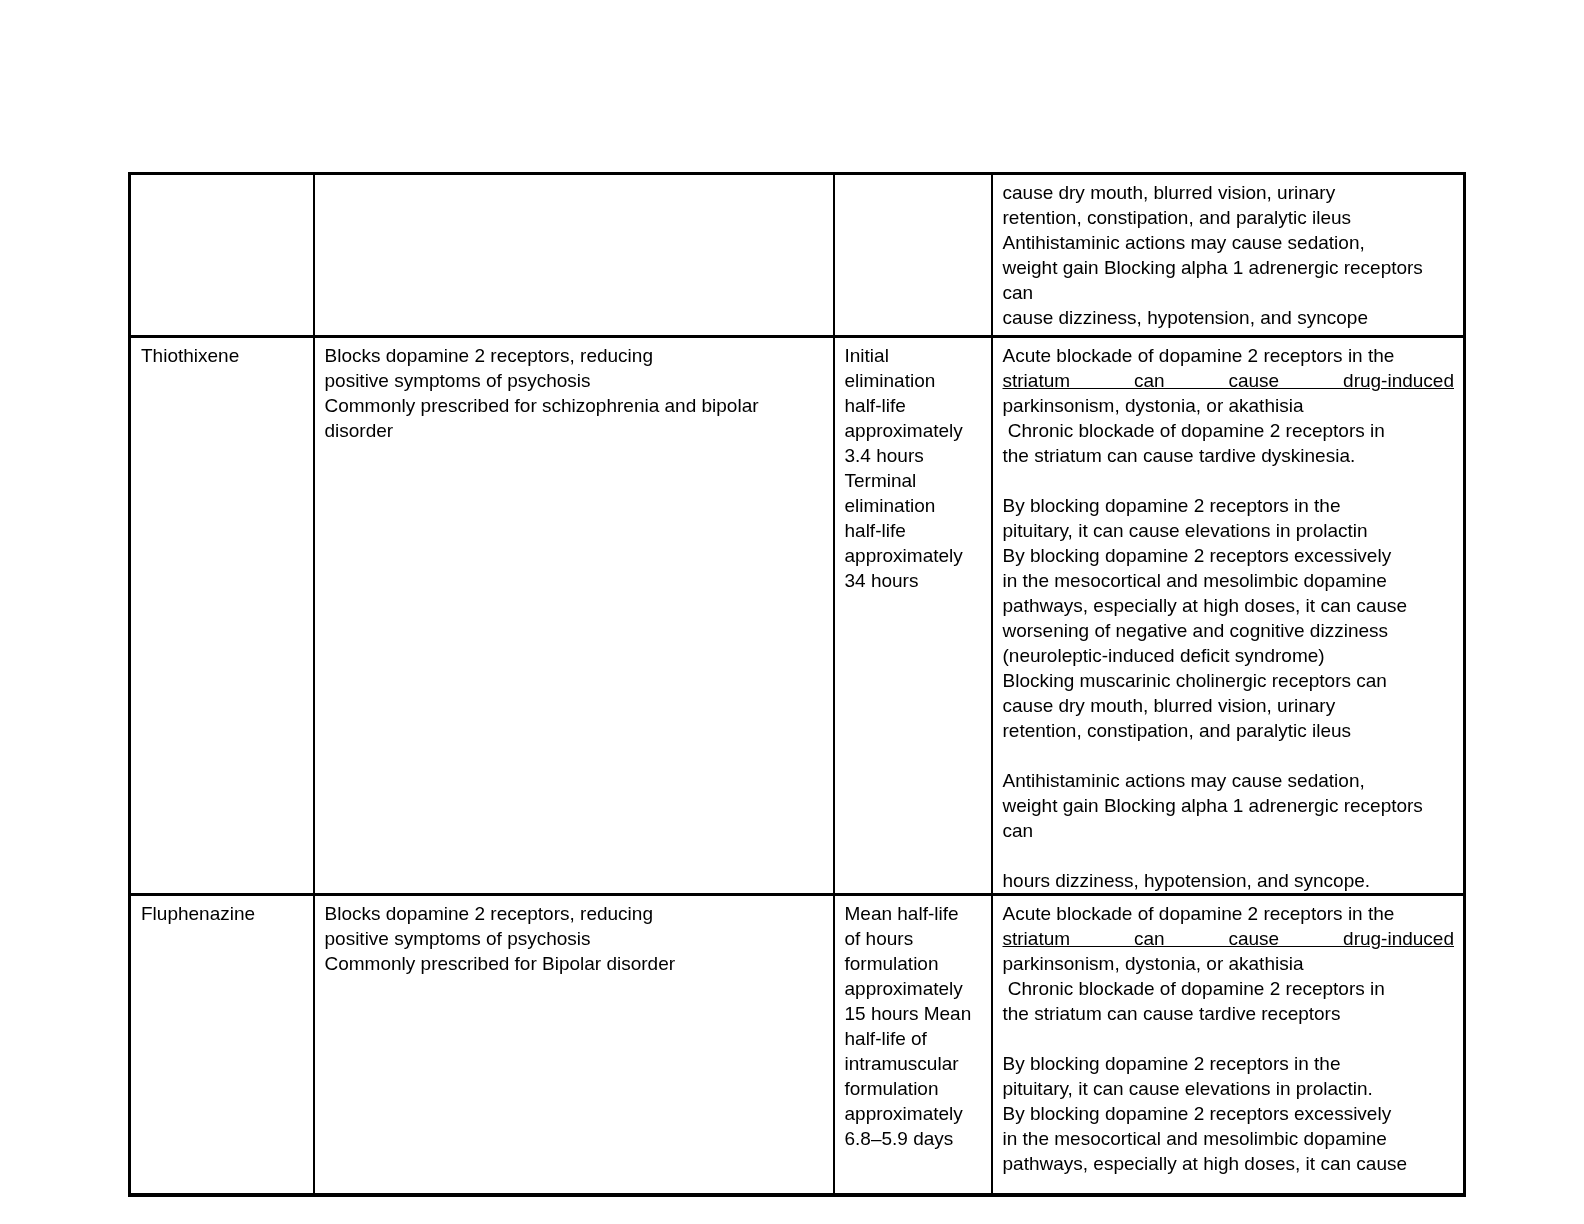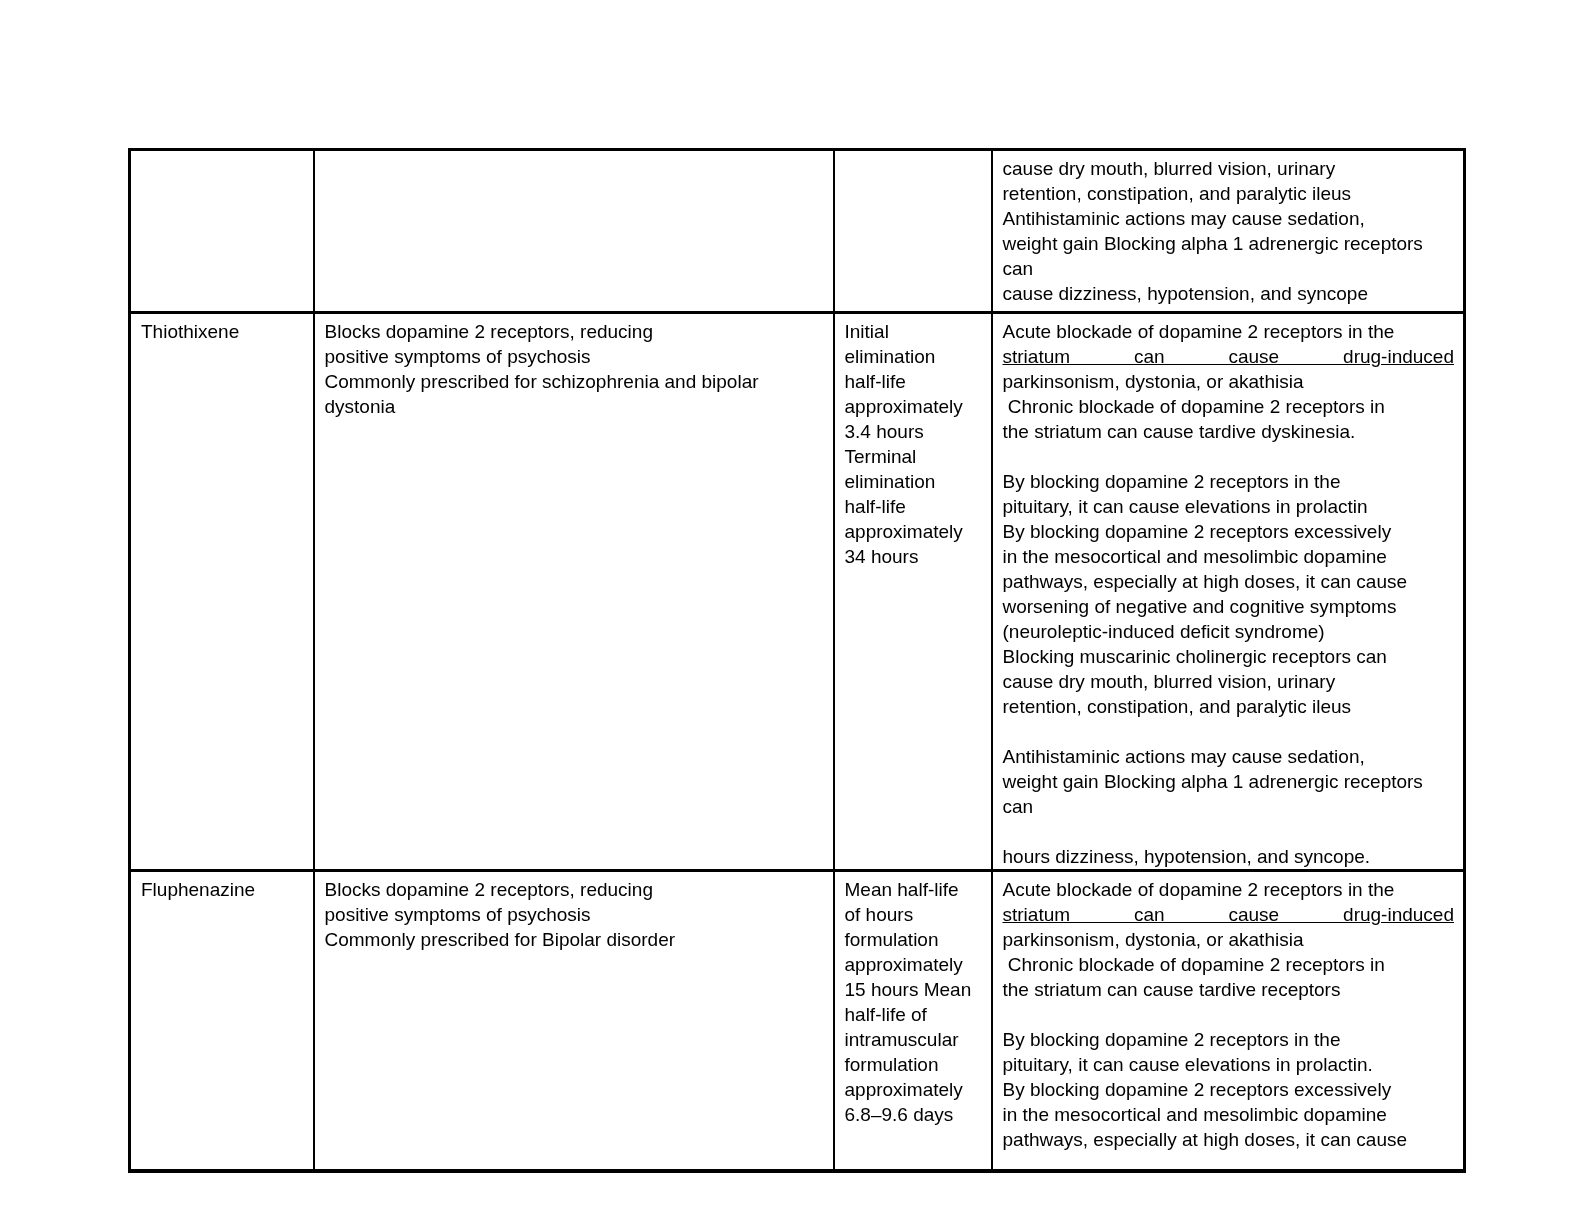--- a/index.html
+++ b/index.html
@@ -12,21 +12,21 @@
     width: 1584px;
     height: 1224px;
     background: #ffffff;
     overflow: hidden;
     font-family: "Liberation Sans", sans-serif;
     color: #000000;
   }
   table.drug-table {
     position: absolute;
     left: 128px;
-    top: 148px;
+    top: 172px;
     width: 1335px;
     table-layout: fixed;
     border-collapse: collapse;
     border: 3px solid #000000;
     border-bottom-width: 4px;
   }
   td {
     border: 2px solid #000000;
     vertical-align: top;
     padding: 5px 9px 0 10px;
@@ -85,21 +85,21 @@
       </tr>
       <tr class="r2 row-sep">
         <td>
           <div class="drug-name">Thiothixene</div>
         </td>
         <td>
           <div>
               <div class="line">Blocks dopamine 2 receptors, reducing</div>
               <div class="line">positive symptoms of psychosis</div>
               <div class="line">Commonly prescribed for schizophrenia and bipolar</div>
-              <div class="line">dystonia</div>
+              <div class="line">disorder</div>
             </div>
         </td>
         <td>
           <div>
               <div class="line">Initial</div>
               <div class="line">elimination</div>
               <div class="line">half-life</div>
               <div class="line">approximately</div>
               <div class="line">3.4 hours</div>
               <div class="line">Terminal</div>
@@ -115,21 +115,21 @@
               <div class="line jline">striatum can cause drug-induced</div>
               <div class="line">parkinsonism, dystonia, or akathisia</div>
               <div class="line"> Chronic blockade of dopamine 2 receptors in</div>
               <div class="line">the striatum can cause tardive dyskinesia.</div>
               <div class="line">&nbsp;</div>
               <div class="line">By blocking dopamine 2 receptors in the</div>
               <div class="line">pituitary, it can cause elevations in prolactin</div>
               <div class="line">By blocking dopamine 2 receptors excessively</div>
               <div class="line">in the mesocortical and mesolimbic dopamine</div>
               <div class="line">pathways, especially at high doses, it can cause</div>
-              <div class="line">worsening of negative and cognitive symptoms</div>
+              <div class="line">worsening of negative and cognitive dizziness</div>
               <div class="line">(neuroleptic-induced deficit syndrome)</div>
               <div class="line">Blocking muscarinic cholinergic receptors can</div>
               <div class="line">cause dry mouth, blurred vision, urinary</div>
               <div class="line">retention, constipation, and paralytic ileus</div>
               <div class="line">&nbsp;</div>
               <div class="line">Antihistaminic actions may cause sedation,</div>
               <div class="line">weight gain Blocking alpha 1 adrenergic receptors</div>
               <div class="line">can</div>
               <div class="line">&nbsp;</div>
               <div class="line">hours dizziness, hypotension, and syncope.</div>
@@ -151,21 +151,21 @@
           <div>
               <div class="line">Mean half-life</div>
               <div class="line">of hours</div>
               <div class="line">formulation</div>
               <div class="line">approximately</div>
               <div class="line">15 hours Mean</div>
               <div class="line">half-life of</div>
               <div class="line">intramuscular</div>
               <div class="line">formulation</div>
               <div class="line">approximately</div>
-              <div class="line">6.8–9.6 days</div>
+              <div class="line">6.8–5.9 days</div>
             </div>
         </td>
         <td>
           <div>
               <div class="line">Acute blockade of dopamine 2 receptors in the</div>
               <div class="line jline">striatum can cause drug-induced</div>
               <div class="line">parkinsonism, dystonia, or akathisia</div>
               <div class="line"> Chronic blockade of dopamine 2 receptors in</div>
               <div class="line">the striatum can cause tardive receptors</div>
               <div class="line">&nbsp;</div>

